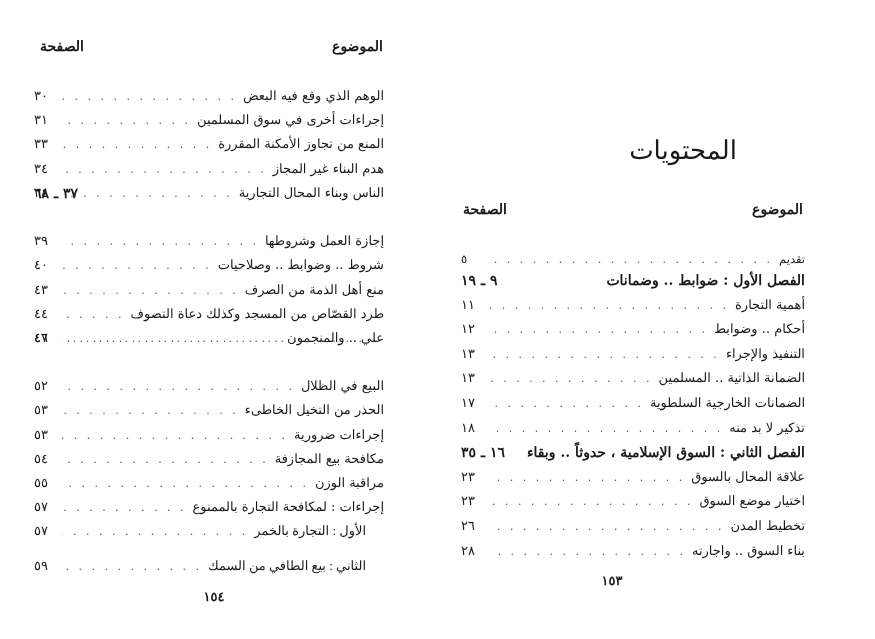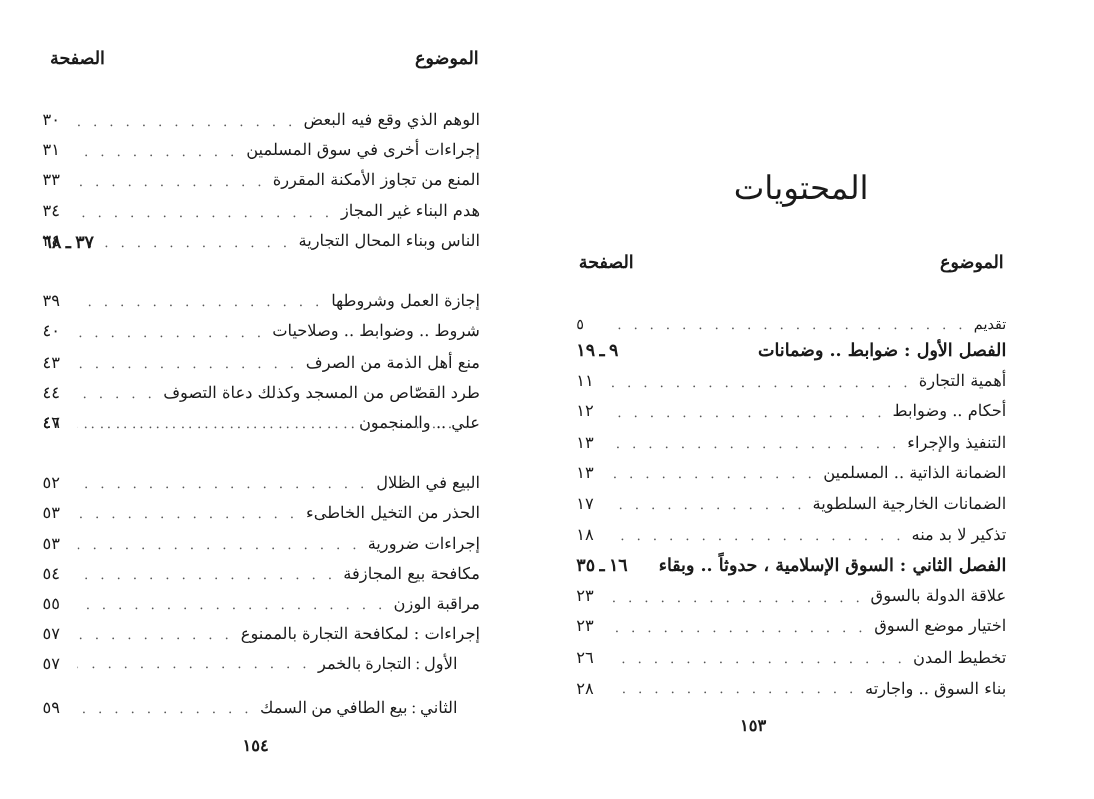--- a/index.html
+++ b/index.html
@@ -22,29 +22,29 @@
   .toc-row { display: flex; align-items: baseline; height: 24.2px; font-size: 13px; white-space: nowrap; }
   .page-right .toc-row { height: 24.6px; }
   .toc-row.compact { height: 20px; font-size: 11.5px; }
   .toc-row.indent .toc-title { padding-right: 18px; font-family: Liberation Serif, serif; }
   .toc-row.gap { margin-top: 10px; }
   .toc-title { flex: 0 0 auto; margin-top: 24px; }
   .toc-dots {
     flex: 1 1 auto; overflow: hidden; margin: 0 6px; color: #555; font-size: 11px; letter-spacing: 3px;
   }
   .toc-dots::before { content: ". . . . . . . . . . . . . . . . . . . . . . . . . . . . . . . . . . . . . . . . . . . . . . . ."; }
-  .toc-page { flex: 0 0 auto; min-width: 22px; text-align: left; font-family: Liberation Serif, serif; }
+  .toc-page { flex: 0 0 auto; min-width: 22px; text-align: left; }
   .toc-row.chapter { font-weight: bold; font-size: 14px; }
   .toc-row.chapter .toc-dots { visibility: hidden; }
 
   .contents-title {
-    position: absolute; left: 150px; top: 135px; width: 150px; text-align: left;
+    position: absolute; left: 150px; top: 135px; width: 150px; text-align: right;
     font-size: 26px; font-family: "DejaVu Serif", serif;
   }
-  .page-number { position: absolute; top: 589px; width: 40px; text-align: left; font-weight: bold; font-size: 13px; }
+  .page-number { position: absolute; top: 589px; width: 40px; text-align: center; font-weight: bold; font-size: 13px; }
   .page-left .page-number { left: 194px; }
   .page-right .page-number { left: 155px; top: 573px; }
 </style>
 </head>
 <body>
 
 <div class="page page-left">
   <div class="toc-header">
     <span>الموضوع</span>
     <span>الصفحة</span>
@@ -198,21 +198,21 @@
         <span class="toc-title">تذكير لا بد منه</span>
         <span class="toc-dots"></span>
         <span class="toc-page">١٨</span>
       </li>
       <li class="toc-row chapter">
         <span class="toc-title">الفصل الثاني : السوق الإسلامية ، حدوثاً .. وبقاء</span>
         <span class="toc-dots"></span>
         <span class="toc-page">١٦ ـ ٣٥</span>
       </li>
       <li class="toc-row">
-        <span class="toc-title">علاقة الدولة بالسوق</span>
+        <span class="toc-title">علاقة المحال بالسوق</span>
         <span class="toc-dots"></span>
         <span class="toc-page">٢٣</span>
       </li>
       <li class="toc-row">
         <span class="toc-title">اختيار موضع السوق</span>
         <span class="toc-dots"></span>
         <span class="toc-page">٢٣</span>
       </li>
       <li class="toc-row">
         <span class="toc-title">تخطيط المدن</span>

